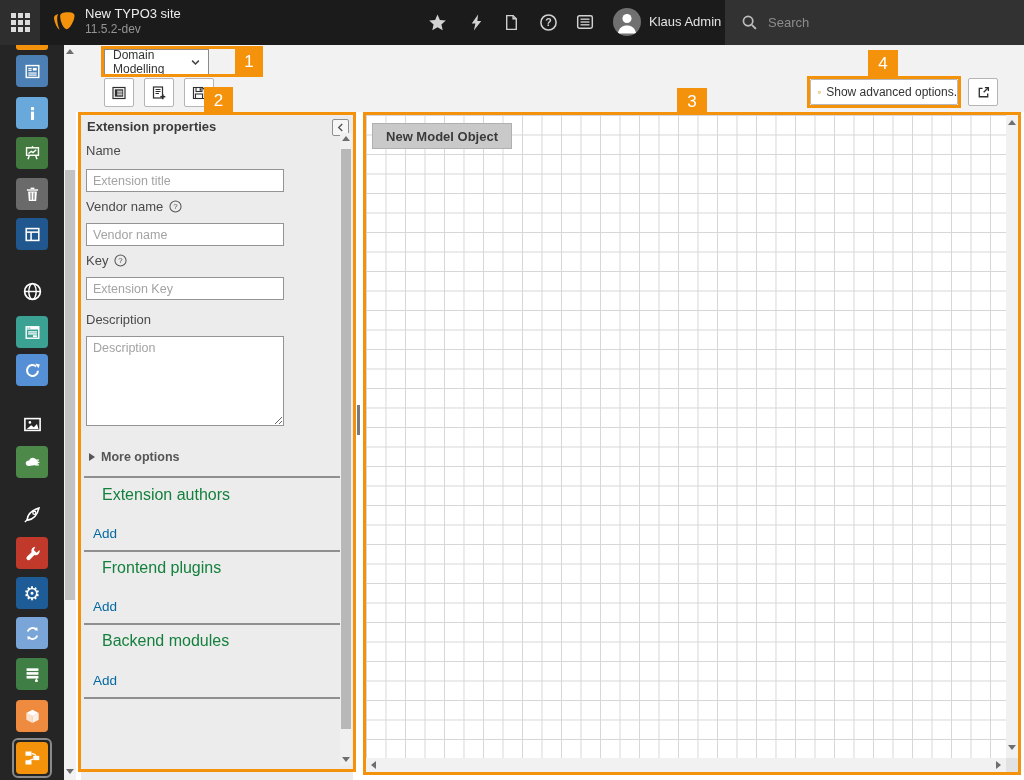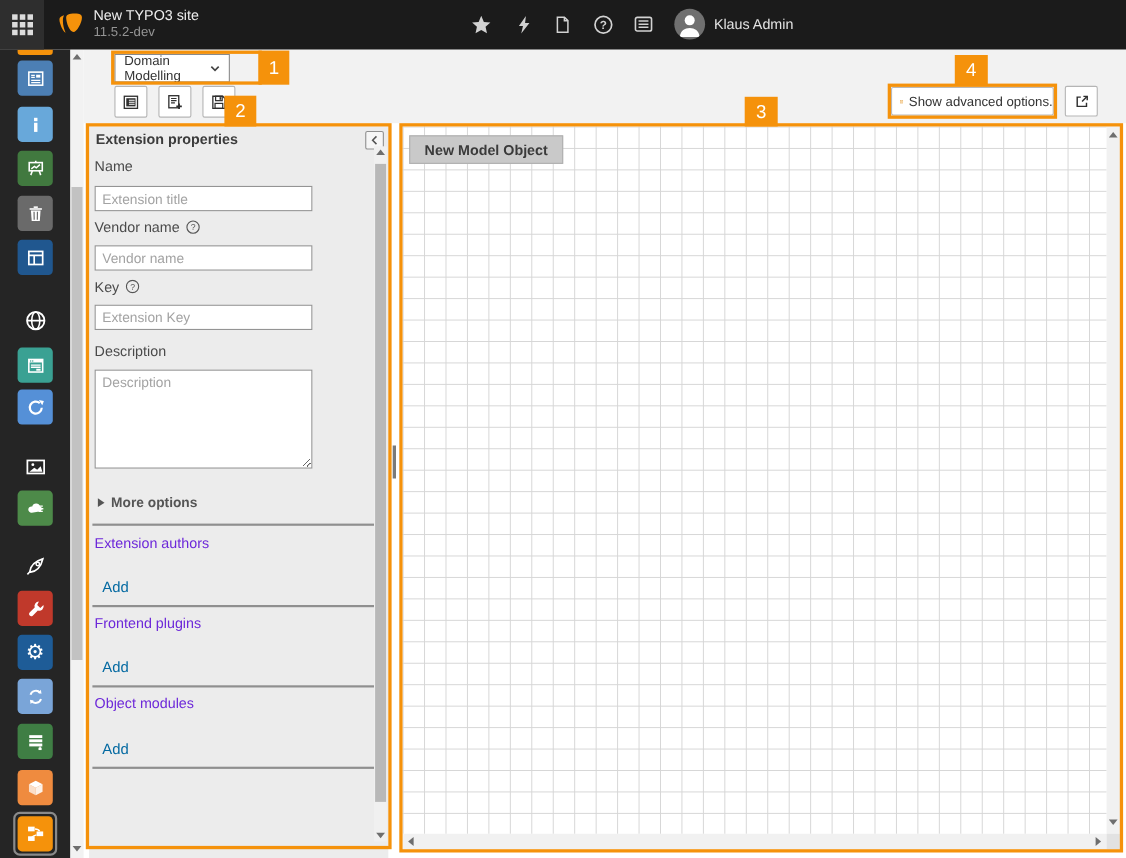--- a/index.html
+++ b/index.html
@@ -57,21 +57,21 @@
   .panel { position:absolute; left:81px; top:115px; width:272px; height:728px; background:#ececec; overflow:hidden; z-index:5; }
   .panel-title { position:absolute; left:6px; top:4px; font-size:13px; font-weight:bold; color:#3b3b3b; }
   .collapse-btn { position:absolute; left:251px; top:4px; width:17px; height:17px; background:#f6f6f6; border:1px solid #8f8f8f; border-radius:2px; display:flex; align-items:center; justify-content:center; font-size:11px; color:#555; cursor:pointer; }
   .flabel { position:absolute; left:5px; font-size:13px; color:#4a4a4a; display:flex; align-items:center; gap:6px; }
   .tinput { position:absolute; left:5px; width:198px; height:23px; border:1px solid #949494; background:#fff; font-size:12.5px; color:#333; padding:0 6px; font-family:"Liberation Sans",sans-serif; }
   .tinput::placeholder, .tarea::placeholder { color:#a3a3a3; }
   .tarea { position:absolute; left:5px; width:198px; height:90px; border:1px solid #949494; background:#fff; font-size:12.5px; color:#333; padding:4px 6px; resize:both; font-family:"Liberation Sans",sans-serif; }
   .more-opts { position:absolute; left:8px; display:flex; align-items:center; gap:6px; font-size:12.5px; font-weight:bold; color:#555; cursor:pointer; }
   .more-tri { width:0; height:0; border-top:4px solid transparent; border-bottom:4px solid transparent; border-left:6px solid #555; }
   .pdiv { position:absolute; left:3px; width:256px; height:2px; background:#8f8f8f; }
-  .seclabel { position:absolute; left:5px; font-size:13px; color:#6d28d9; }
+  .seclabel { position:absolute; left:21px; font-size:16px; color:#15803d; }
   .addlink { position:absolute; left:12px; font-size:13.5px; color:#0369a1; cursor:pointer; }
   .pscroll { position:absolute; left:259px; top:18px; width:12px; height:632px; background:#f0f0f0; }
   .pscroll-thumb { position:absolute; left:1px; top:16px; width:10px; height:580px; background:#b8b8b8; }
   .helpicon { display:inline-flex; }
 
   
   .canvas-grid { position:absolute; left:366px; top:115px; width:640px; height:643px; background-color:#fff;
     background-image:linear-gradient(to right,#d6d6d6 1px,transparent 1px),linear-gradient(to bottom,#d6d6d6 1px,transparent 1px);
     background-size:19.5px 19.5px; }
   .model-label { position:absolute; left:372px; top:123px; width:140px; height:26px; background:#c9c9c9; border:1px solid #b0b0b0; display:flex; align-items:center; justify-content:center; font-size:13px; font-weight:bold; color:#3a3a3a; cursor:move; z-index:6; }
@@ -144,20 +144,27 @@
     </div>
 
     <div class="avatar">
       <svg viewBox="0 0 16 16" width="28" height="28">
           <circle cx="8" cy="6" r="2.6" fill="#fff"></circle>
           <path d="M2.8 14.6 c0.5-3.2 2.6-4.6 5.2-4.6 s4.7 1.4 5.2 4.6 z" fill="#fff"></path>
         </svg>
     </div>
     <div class="usr-name">Klaus Admin</div>
 
+    <div class="search-zone">
+      <svg viewBox="0 0 16 16" width="17" height="17">
+          <circle cx="6.7" cy="6.7" r="4.4" fill="none" stroke="#bdbdbd" stroke-width="1.6"></circle>
+          <line x1="10.2" y1="10.2" x2="14" y2="14" stroke="#bdbdbd" stroke-width="1.8"></line>
+        </svg>
+      <input class="search-input" placeholder="Search" style="">
+    </div>
   </div>
 
   <div class="sidebar">
     <div class="sliver"></div>
 
     <div class="mod" style="top:10px;background:#4c7fb4">
       <svg viewBox="0 0 16 16" width="19" height="19">
           <rect x="2.7" y="3" width="10.6" height="10" fill="none" stroke="#fff" stroke-width="1.2"></rect>
           <rect x="8.3" y="5" width="3.2" height="2.2" fill="#fff"></rect>
           <line x1="4.5" y1="5.5" x2="7.3" y2="5.5" stroke="#fff"></line>
@@ -391,21 +398,21 @@
 
     <div class="pdiv" style="top:361px"></div>
     <div class="seclabel" style="top:371px">Extension authors</div>
     <div class="addlink" style="top:411px">Add</div>
 
     <div class="pdiv" style="top:435px"></div>
     <div class="seclabel" style="top:444px">Frontend plugins</div>
     <div class="addlink" style="top:484px">Add</div>
 
     <div class="pdiv" style="top:508px"></div>
-    <div class="seclabel" style="top:517px">Object modules</div>
+    <div class="seclabel" style="top:517px">Backend modules</div>
     <div class="addlink" style="top:558px">Add</div>
 
     <div class="pdiv" style="top:582px"></div>
 
     <div class="pscroll">
       <span class="tri up" style="left:2px;top:3px"></span>
       <div class="pscroll-thumb"></div>
       <span class="tri down" style="left:2px;bottom:3px"></span>
     </div>
   </div>

